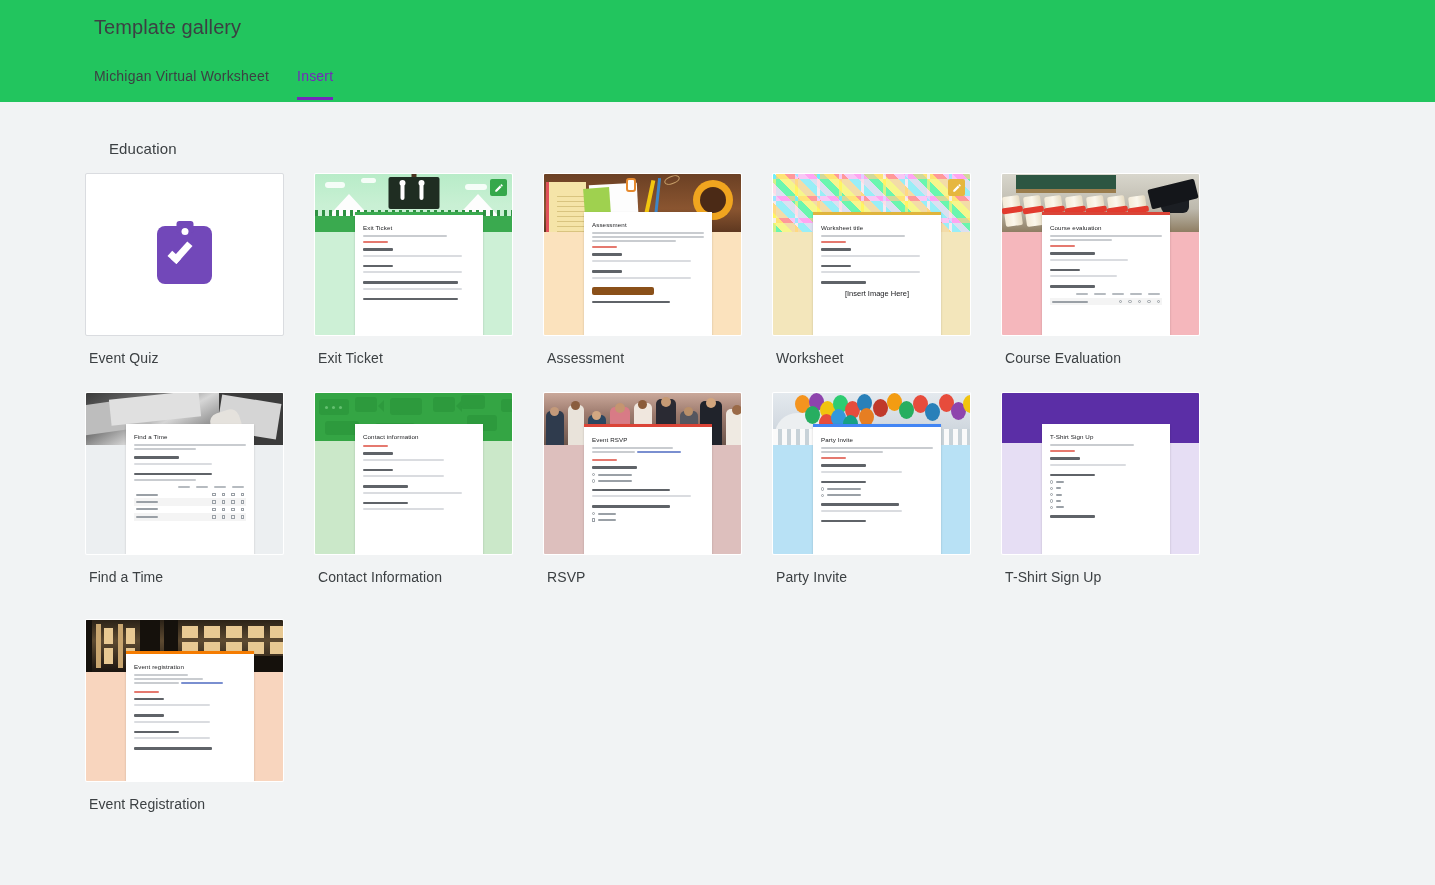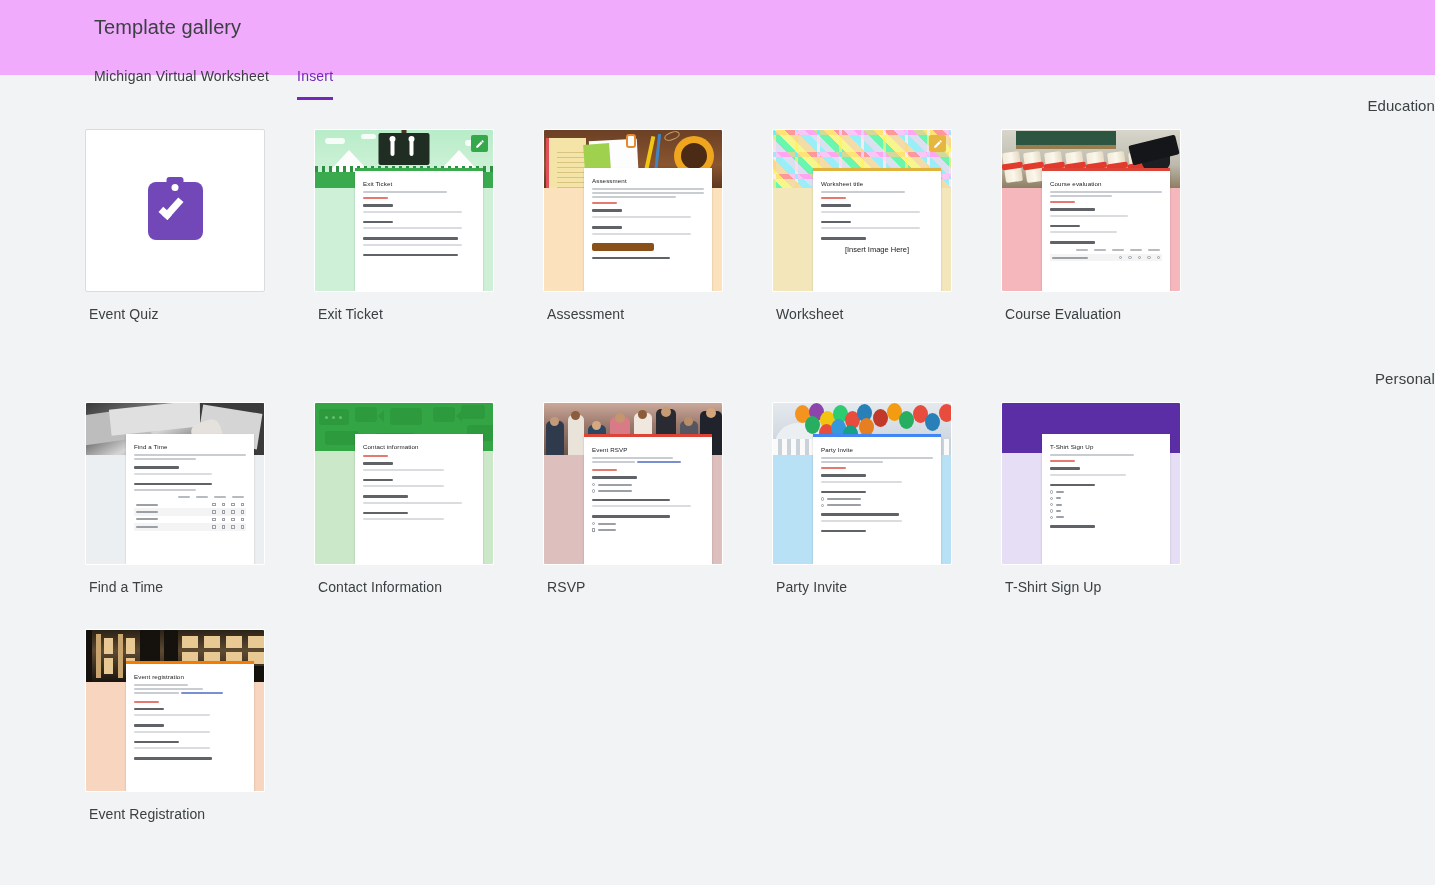--- a/index.html
+++ b/index.html
@@ -7,24 +7,24 @@
   html, body {
     margin: 0; padding: 0;
     width: 1435px; height: 885px;
     background: #f1f3f4;
     font-family: "Liberation Sans", sans-serif;
     overflow: hidden;
   }
 
   
   .gallery-header {
-    background: #f0abfc;
+    background: #22c55e;
     width: 100%;
     padding: 0;
-    height: 75px;
+    height: 102px;
     position: relative;
   }
   .gallery-title {
     position: absolute;
     left: 94px;
     top: 16px;
     font-size: 20px;
     color: #3c4043;
     letter-spacing: .1px;
     font-weight: 400;
@@ -55,40 +55,39 @@
   .gallery-body {
     padding: 0 0 40px 0;
     background: #f1f3f4;
     height: 784px;
     overflow: hidden;
   }
   .section { padding: 0; }
   .section-title {
     font-size: 15px;
     color: #3c4043;
-    margin: 0;
+    margin: 16px;
     padding: 22px 0 0 93px;
     font-weight: 400;
     letter-spacing: .1px;
-    text-align: right;
   }
   .card-row {
     display: flex;
     flex-wrap: wrap;
     padding-left: 85px;
     margin-top: 15px;
     gap: 0;
   }
   .card {
     width: 229px;
     margin: 0;
     cursor: pointer;
   }
   .thumb-wrap {
-    width: 180px;
+    width: 199px;
     height: 163px;
     position: relative;
     overflow: hidden;
     border-radius: 2px;
     background: #fff;
     border: 1px solid #dadce0;
   }
   .thumb-wrap.noborder { border: 1px solid transparent; }
   .card-label {
     font-size: 14px;
@@ -475,21 +474,20 @@
             </div>
           </div>
         </div>
         <div class="card-label">Course Evaluation</div>
       </div>
 
     </div>
   </div>
 
   <div class="section" style="margin-top:26px;">
-    <div class="section-title">Personal</div>
     <div class="card-row">
 
       <div class="card">
         <div class="thumb-wrap noborder">
           <div class="banner" style="height:52px;">
             <div class="ft-bg">
               <div class="ft-sheet" style="left:-6px;top:8px;width:70px;height:30px;background:#bdbdbd;transform:rotate(-8deg);"></div>
               <div class="ft-sheet" style="left:24px;top:2px;width:90px;height:26px;background:#e0e0e0;transform:rotate(-6deg);"></div>
               <div class="ft-dark" style="right:0;top:0;width:64px;height:52px;background:#3b3b3b;"></div>
               <div class="ft-sheet" style="right:4px;top:6px;width:60px;height:36px;background:#d5d5d5;transform:rotate(9deg);"></div>

